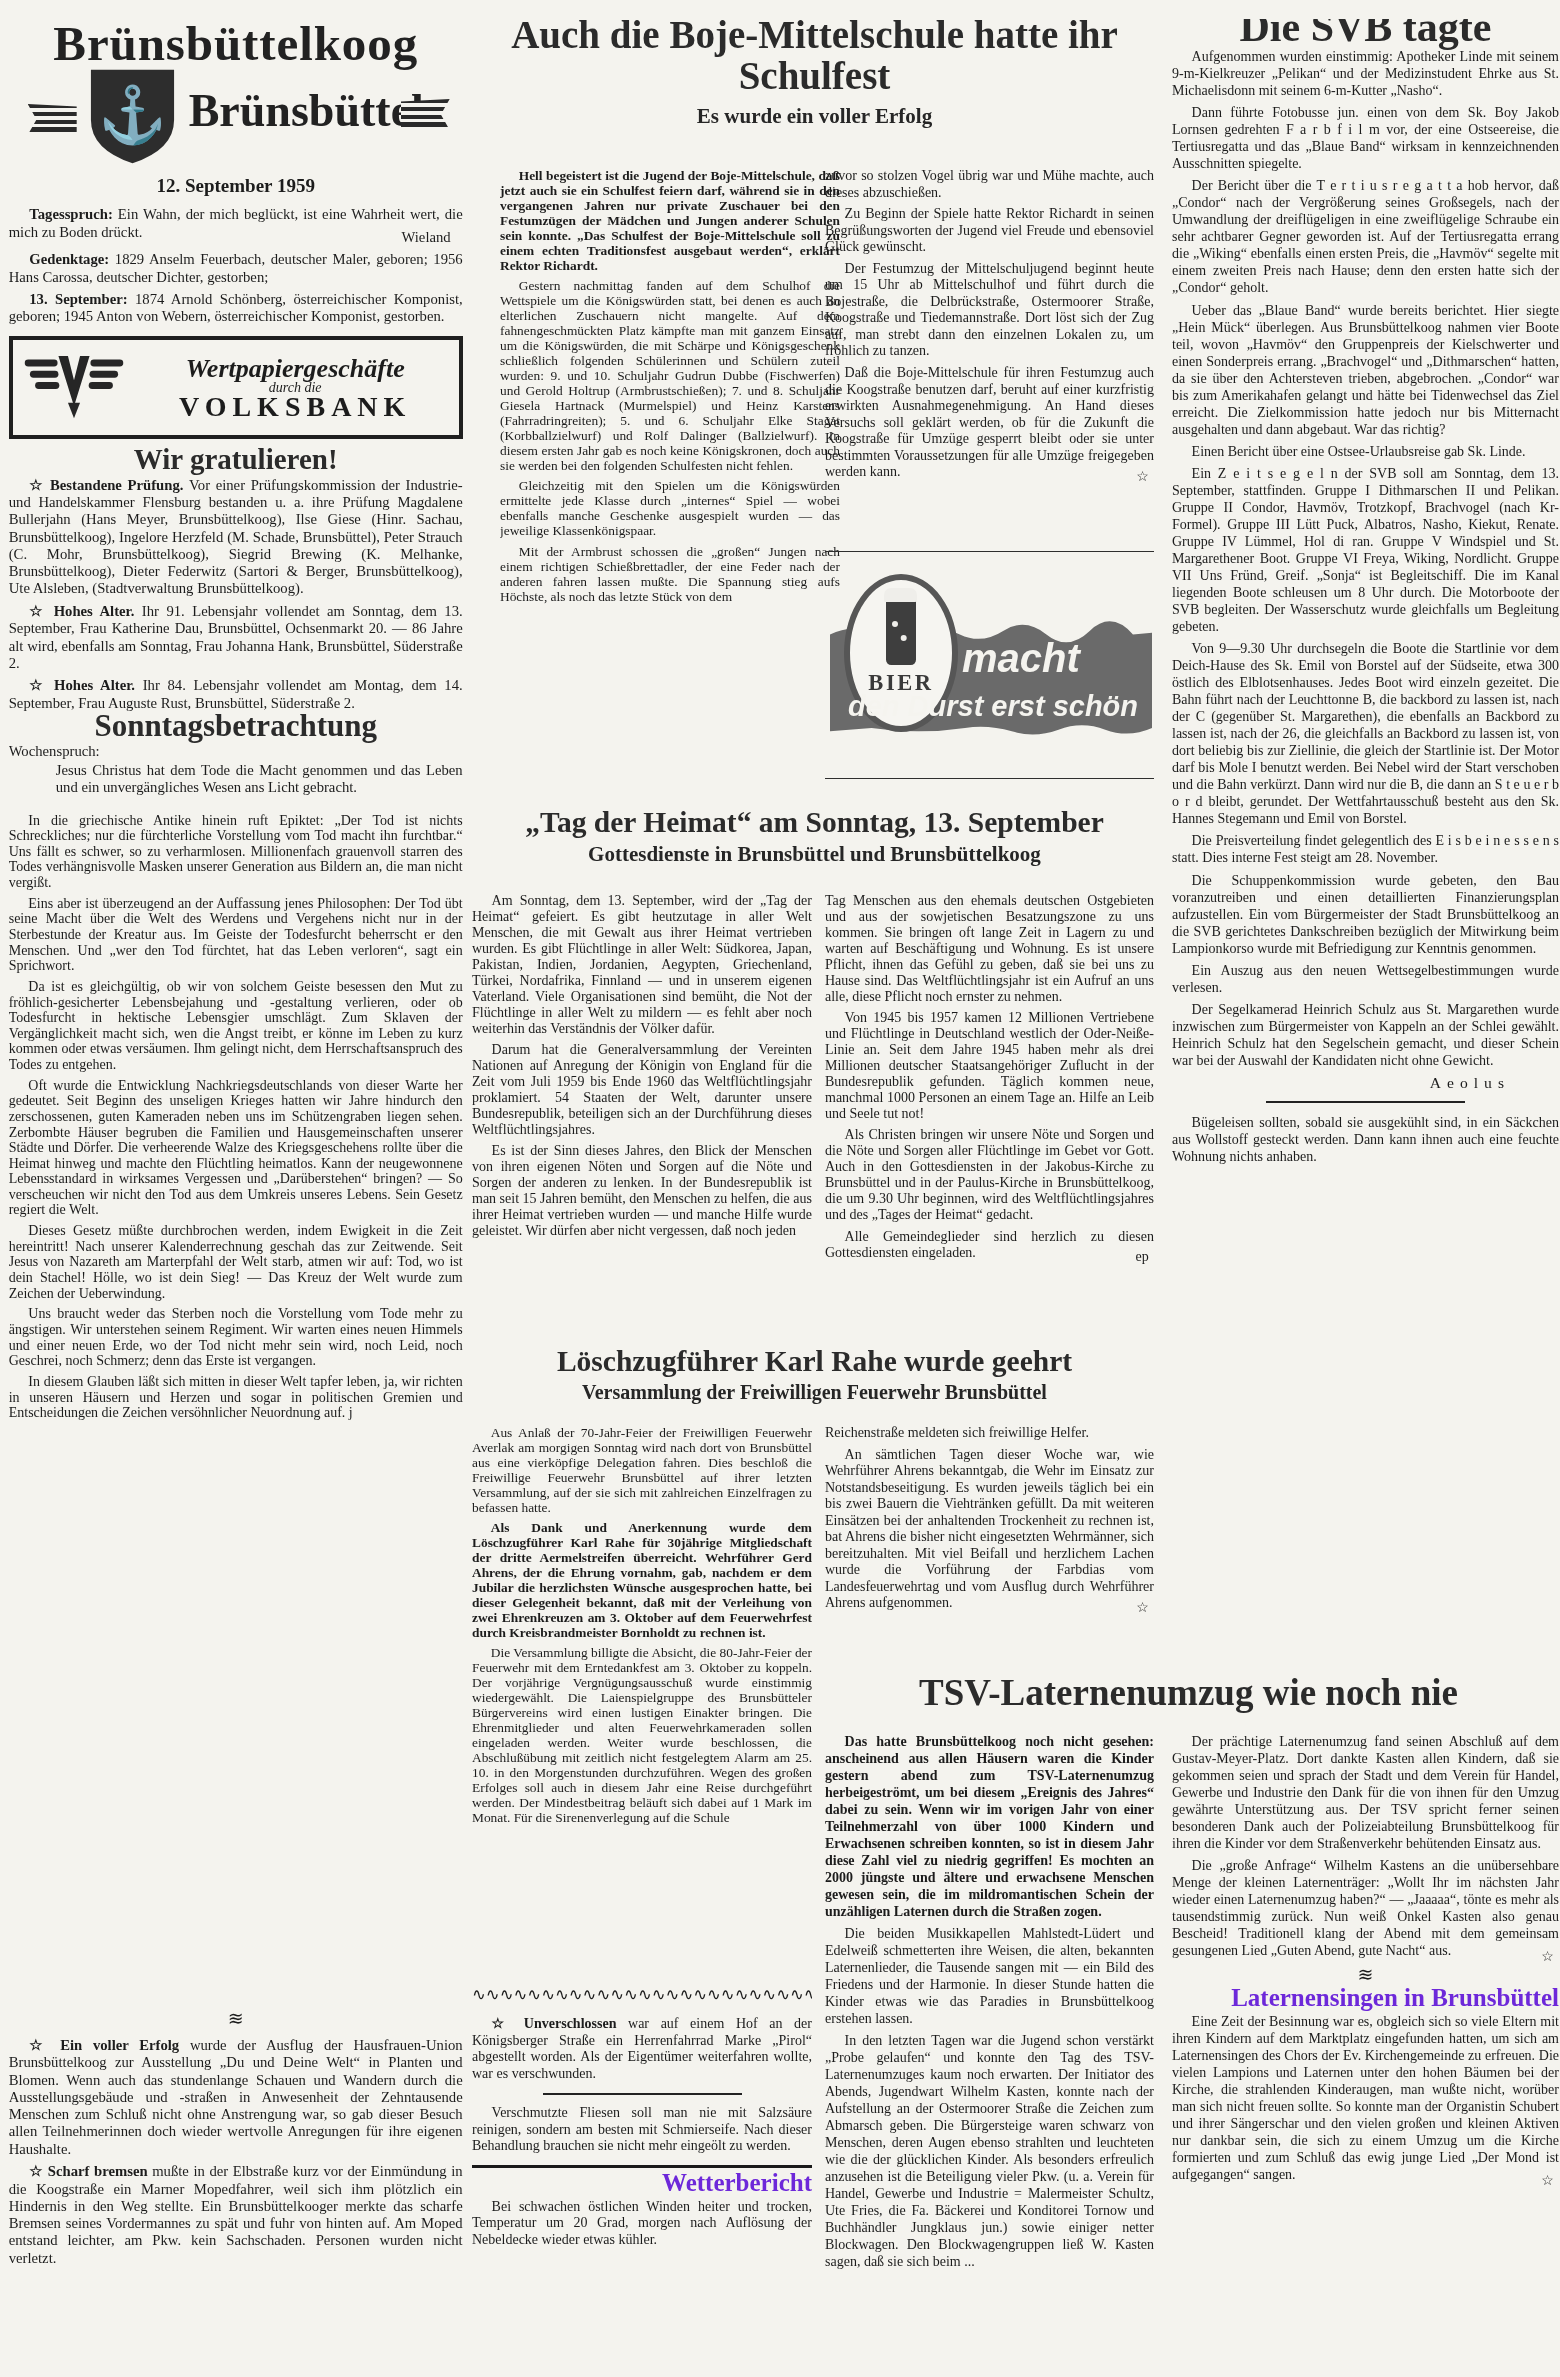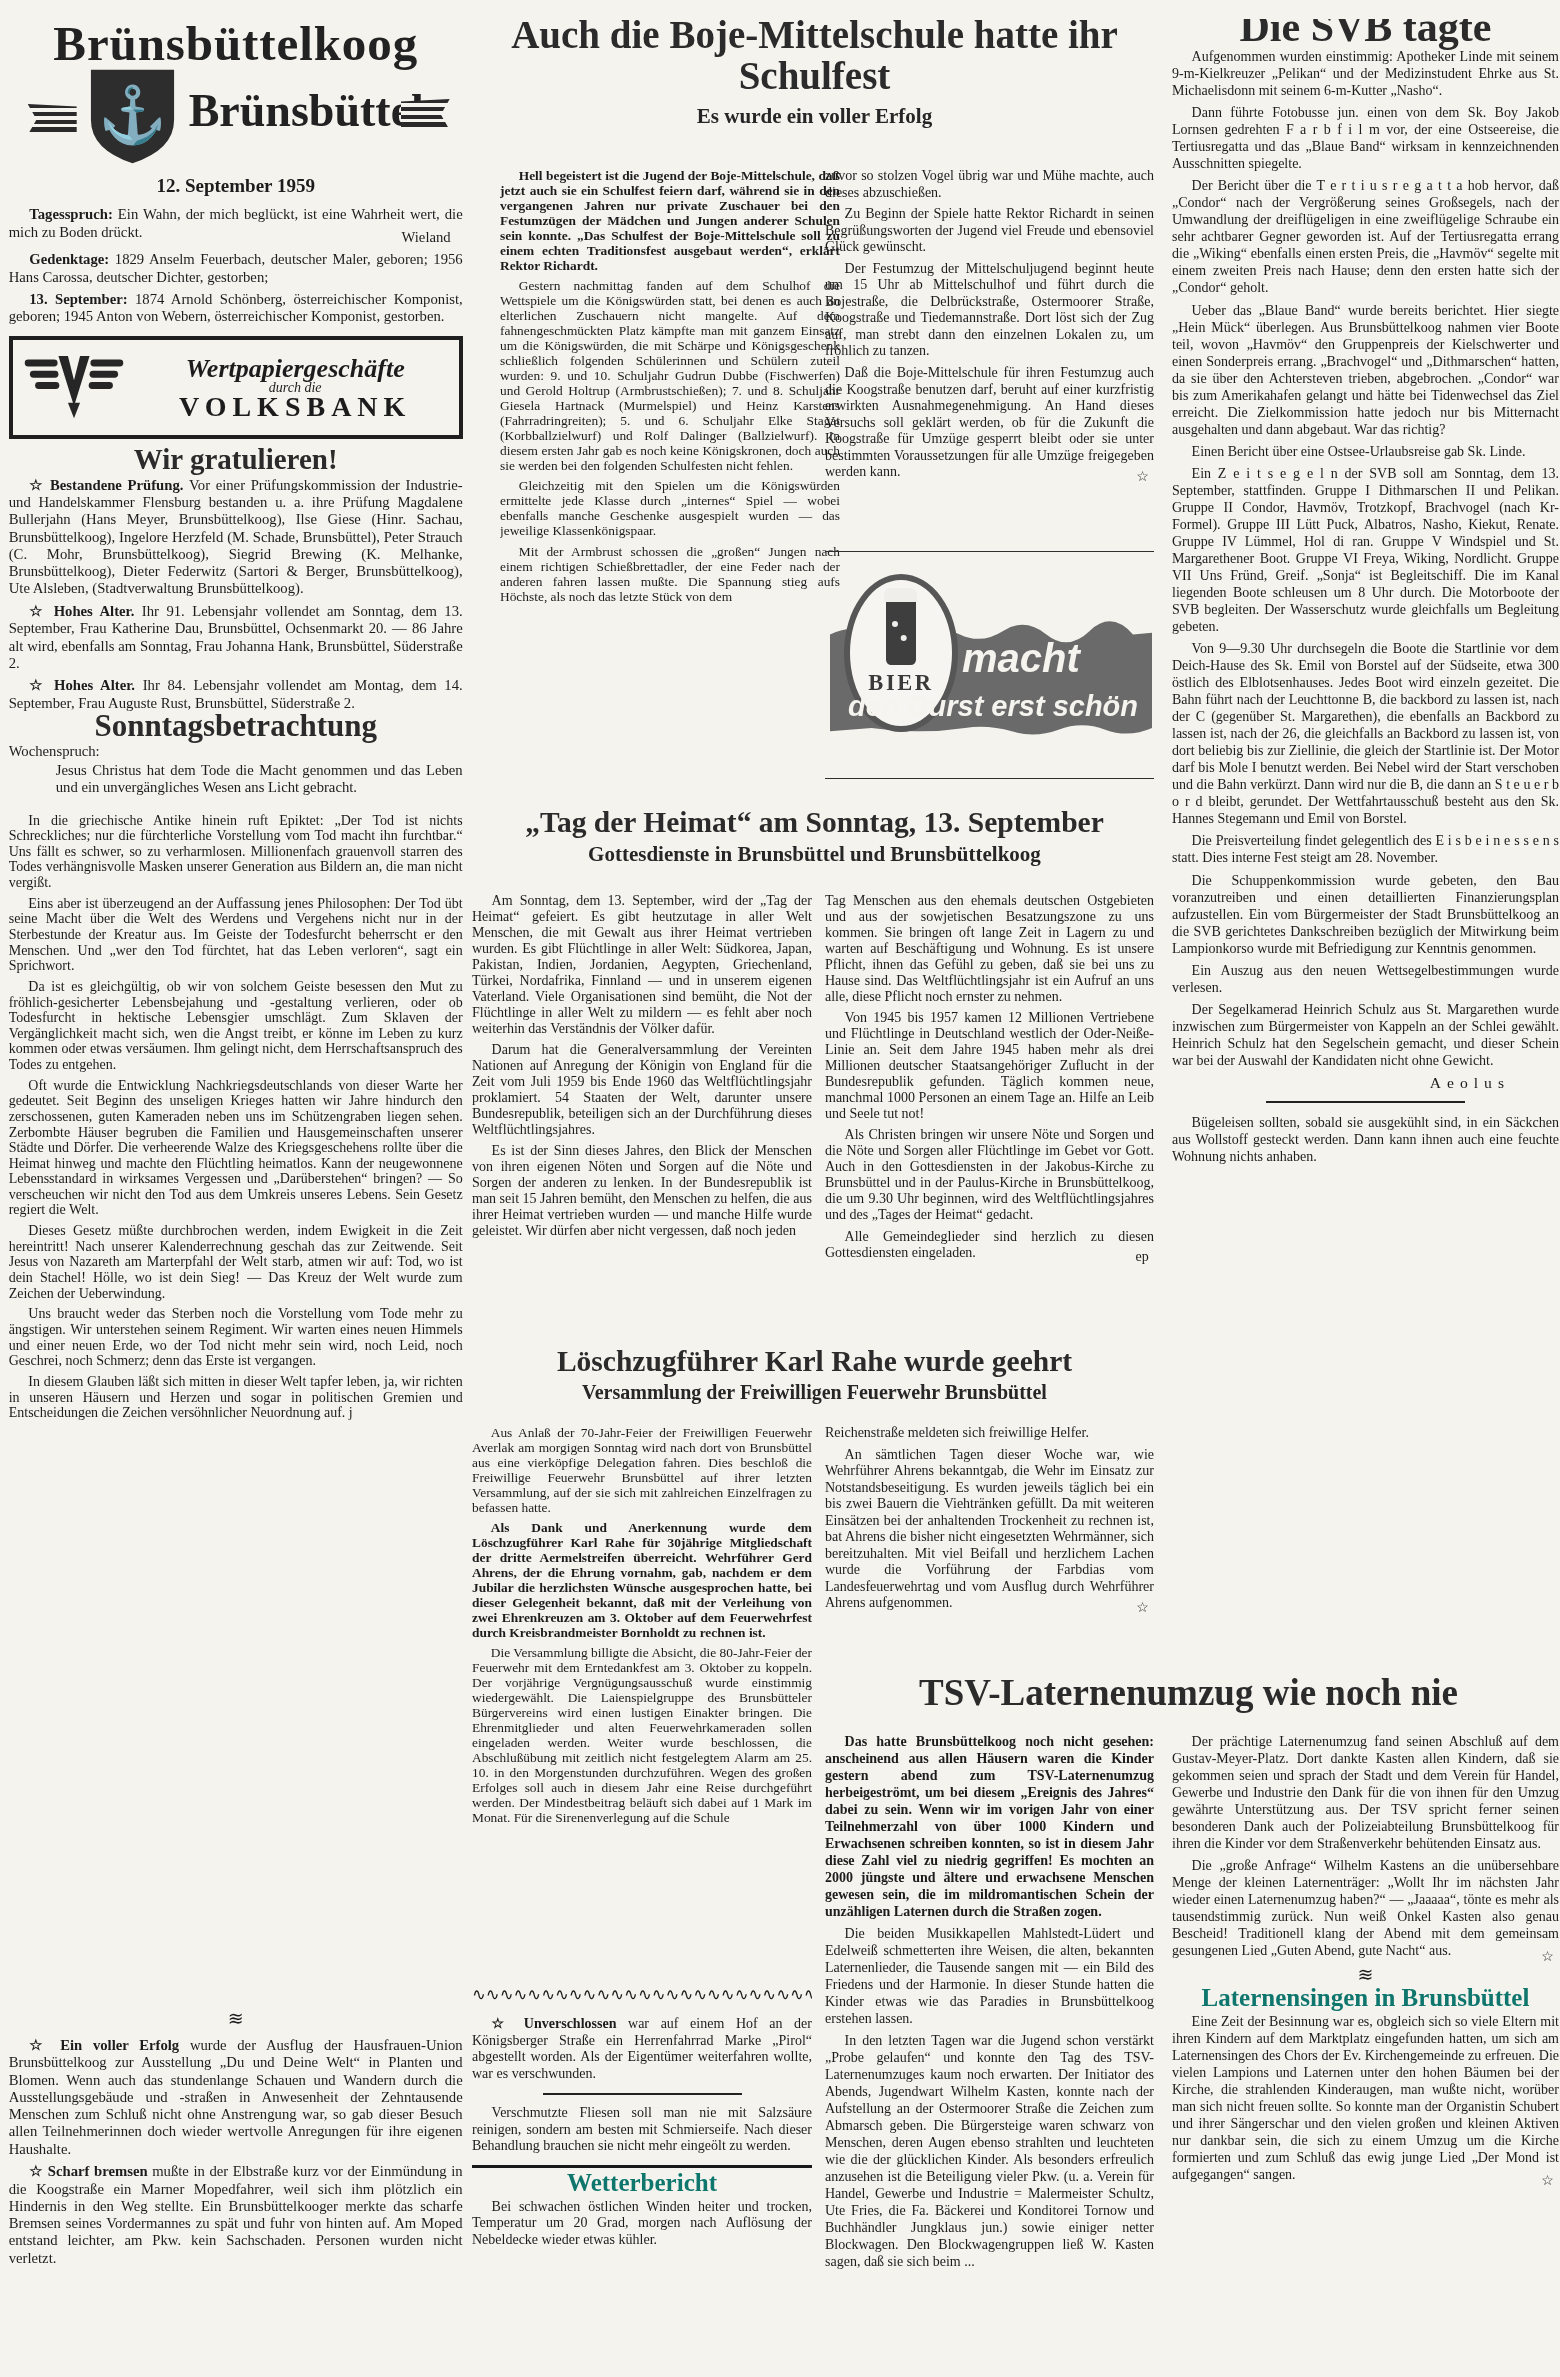--- a/index.html
+++ b/index.html
@@ -32,21 +32,21 @@
   .tsv { font-size:14px; line-height:17px; }
   .svb { font-size:14px; line-height:17px; }
   .misc { font-size:14px; line-height:16.5px; }
 
   .h-big { font-size:39px; line-height:1.06; font-weight:bold; text-align:center; color:#2b2b2b; }
   .h-mid { font-size:29.5px; line-height:1.1; font-weight:bold; text-align:center; color:#2b2b2b; }
   .h-sub { font-size:21px; font-weight:bold; text-align:center; margin-top:7px; color:#262626; }
   .h-sec { font-size:29px; font-weight:bold; text-align:center; color:#2b2b2b; margin:5.2px 0 8.7px 0; }
   .h-svb { font-size:42px; font-weight:bold; text-align:center; color:#2b2b2b; margin-bottom:12px; }
   .h-tsv { font-size:37px; font-weight:bold; text-align:center; color:#2b2b2b; }
-  .h-sm  { font-size:25px; font-weight:bold; text-align:center; color:#0f766e; margin:3.5px 0 7px 0; }
+  .h-sm  { font-size:25px; font-weight:bold; text-align:right; color:#6d28d9; margin:3.5px 0 7px 0; }
 
   .volksbank { border:4.3px solid #1f1f1f; padding:8.7px 10.4px; margin:10.4px 0 12px 0; display:flex; align-items:center; gap:17px; }
   .vb-text { flex:1; text-align:center; }
   .vb-l1 { font-size:26px; font-weight:bold; font-style:italic; }
   .vb-l2 { font-size:14px; font-style:italic; margin:1.7px 0; }
   .vb-l3 { font-size:28px; font-weight:bold; letter-spacing:6px; }
 
   .endmark { display:block; text-align:right; margin-top:-16.5px; padding-right:5.2px; }
   .sig-aeolus { text-align:right; letter-spacing:6px; font-size:15.6px; padding-right:49px; margin-top:5.2px; }
   .divshort { width:199px; border-top:2.6px solid #222; margin:10.4px auto; }

